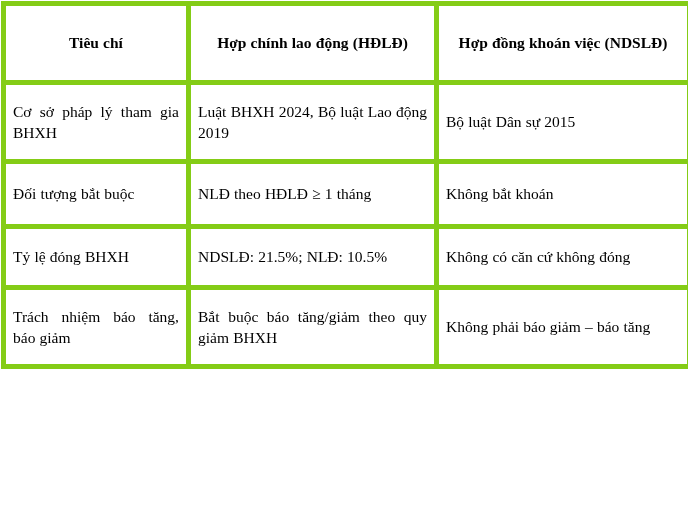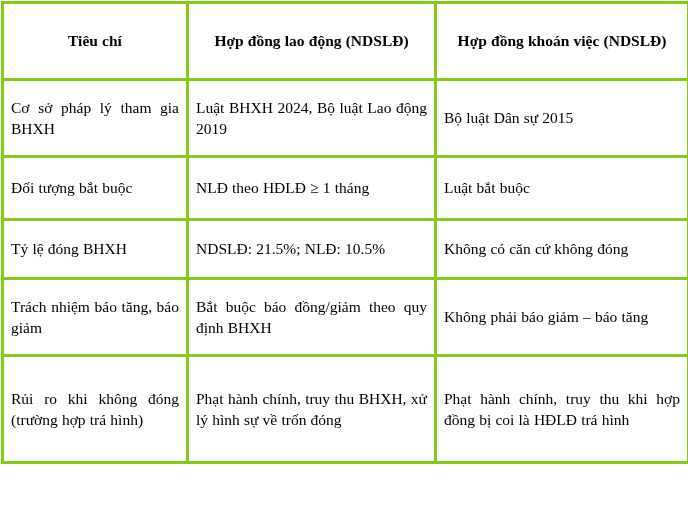--- a/index.html
+++ b/index.html
@@ -21,21 +21,21 @@
     box-sizing: border-box;
   }
   table.comparison {
     border-collapse: collapse;
     width: 686px;
     margin: 1px 0 0 1px;
     table-layout: fixed;
   }
   table.comparison td,
   table.comparison th {
-    border: 3px solid #84cc16;
+    border: 5px solid #84cc16;
     vertical-align: middle;
     padding: 6px 7px;
     font-size: 15.5px;
     line-height: 1.38;
     text-align: justify;
     text-justify: inter-word;
     word-spacing: 0.02em;
   }
   table.comparison thead th {
     text-align: center;
@@ -74,45 +74,40 @@
 <div class="page">
   <table class="comparison">
     <colgroup>
       <col class="c0">
       <col class="c1">
       <col class="c2">
     </colgroup>
     <thead>
       <tr>
         <th>Tiêu chí</th>
-        <th>Hợp đồng lao động (NDSLĐ)</th>
+        <th>Hợp chính lao động (HĐLĐ)</th>
         <th>Hợp đồng khoán việc (NDSLĐ)</th>
       </tr>
     </thead>
     <tbody>
       <tr class="r-legal">
         <td class="cell-left">Cơ sở pháp lý tham gia BHXH</td>
         <td class="cell-left">Luật BHXH 2024, Bộ luật Lao động 2019</td>
         <td class="cell-left">Bộ luật Dân sự 2015</td>
       </tr>
       <tr class="r-subject">
         <td class="cell-left">Đối tượng bắt buộc</td>
         <td class="cell-left">NLĐ theo HĐLĐ ≥ 1 tháng</td>
-        <td class="cell-left">Luật bắt buộc</td>
+        <td class="cell-left">Không bắt khoán</td>
       </tr>
       <tr class="r-rate">
         <td class="cell-left">Tỷ lệ đóng BHXH</td>
         <td class="cell-left">NDSLĐ: 21.5%; NLĐ: 10.5%</td>
         <td class="cell-left">Không có căn cứ không đóng</td>
       </tr>
       <tr class="r-report">
         <td class="cell-left">Trách nhiệm báo tăng, báo giảm</td>
-        <td class="cell-left">Bắt buộc báo đồng/giảm theo quy định BHXH</td>
+        <td class="cell-left">Bắt buộc báo tăng/giảm theo quy giảm BHXH</td>
         <td class="cell-left">Không phải báo giảm – báo tăng</td>
-      </tr>
-      <tr class="r-risk">
-        <td class="cell-left">Rủi ro khi không đóng (trường hợp trá hình)</td>
-        <td class="cell-left">Phạt hành chính, truy thu BHXH, xử lý hình sự về trốn đóng</td>
-        <td class="cell-left">Phạt hành chính, truy thu khi hợp đồng bị coi là HĐLĐ trá hình</td>
       </tr>
     </tbody>
   </table>
 </div>
 
 </body></html>

